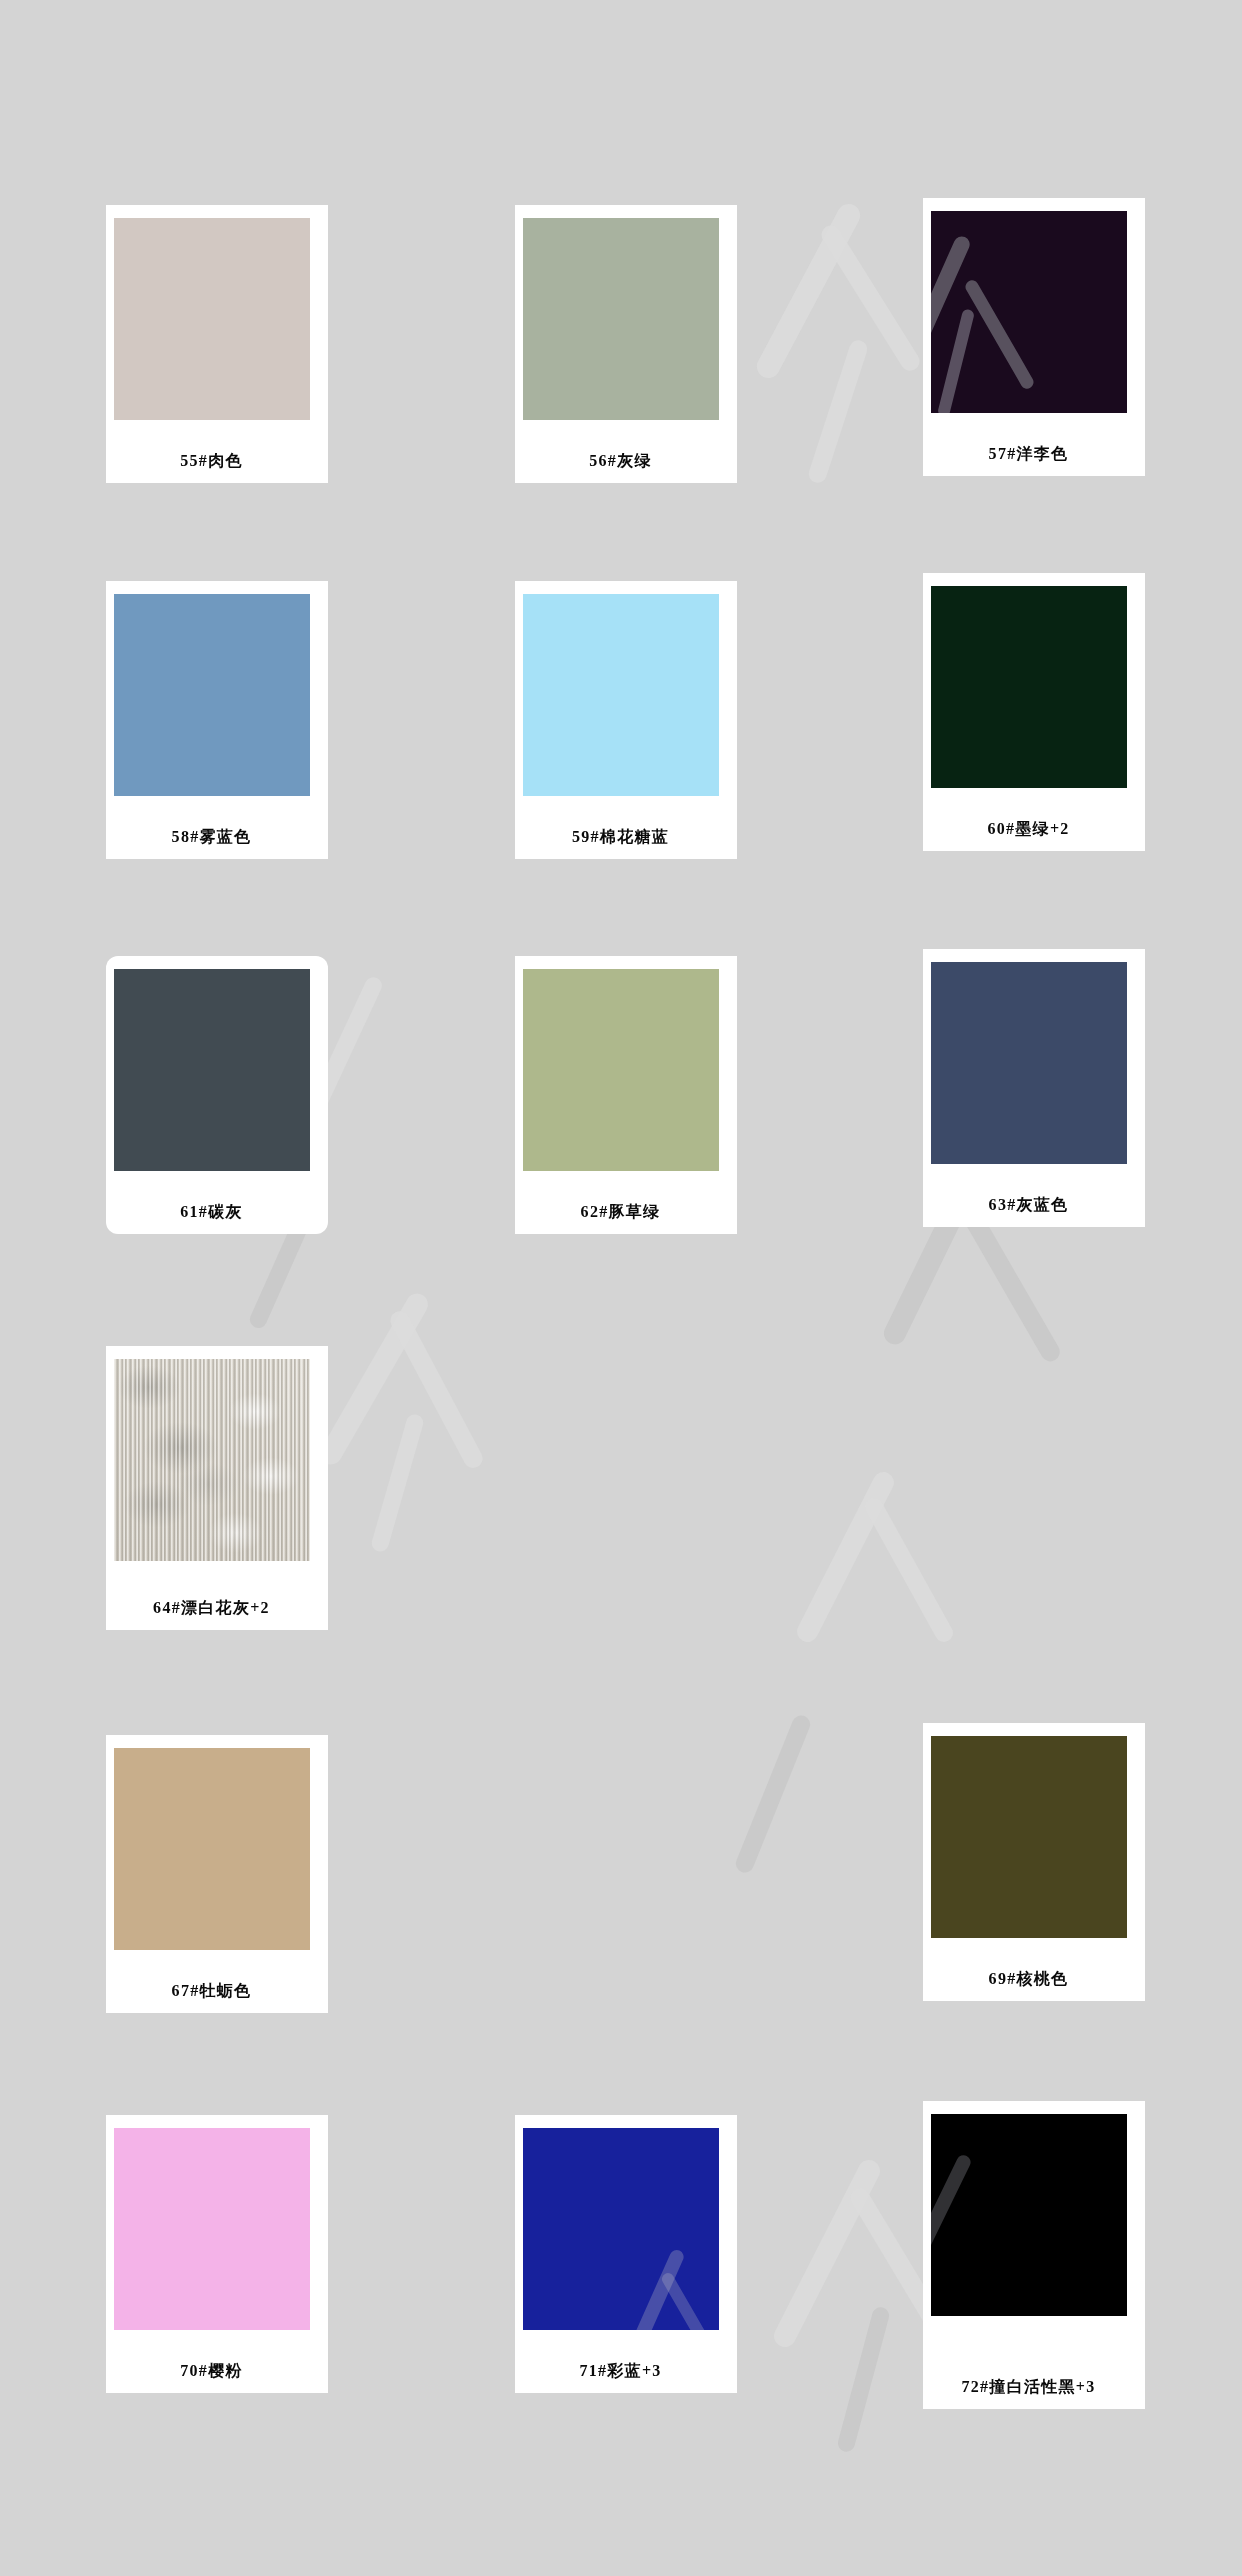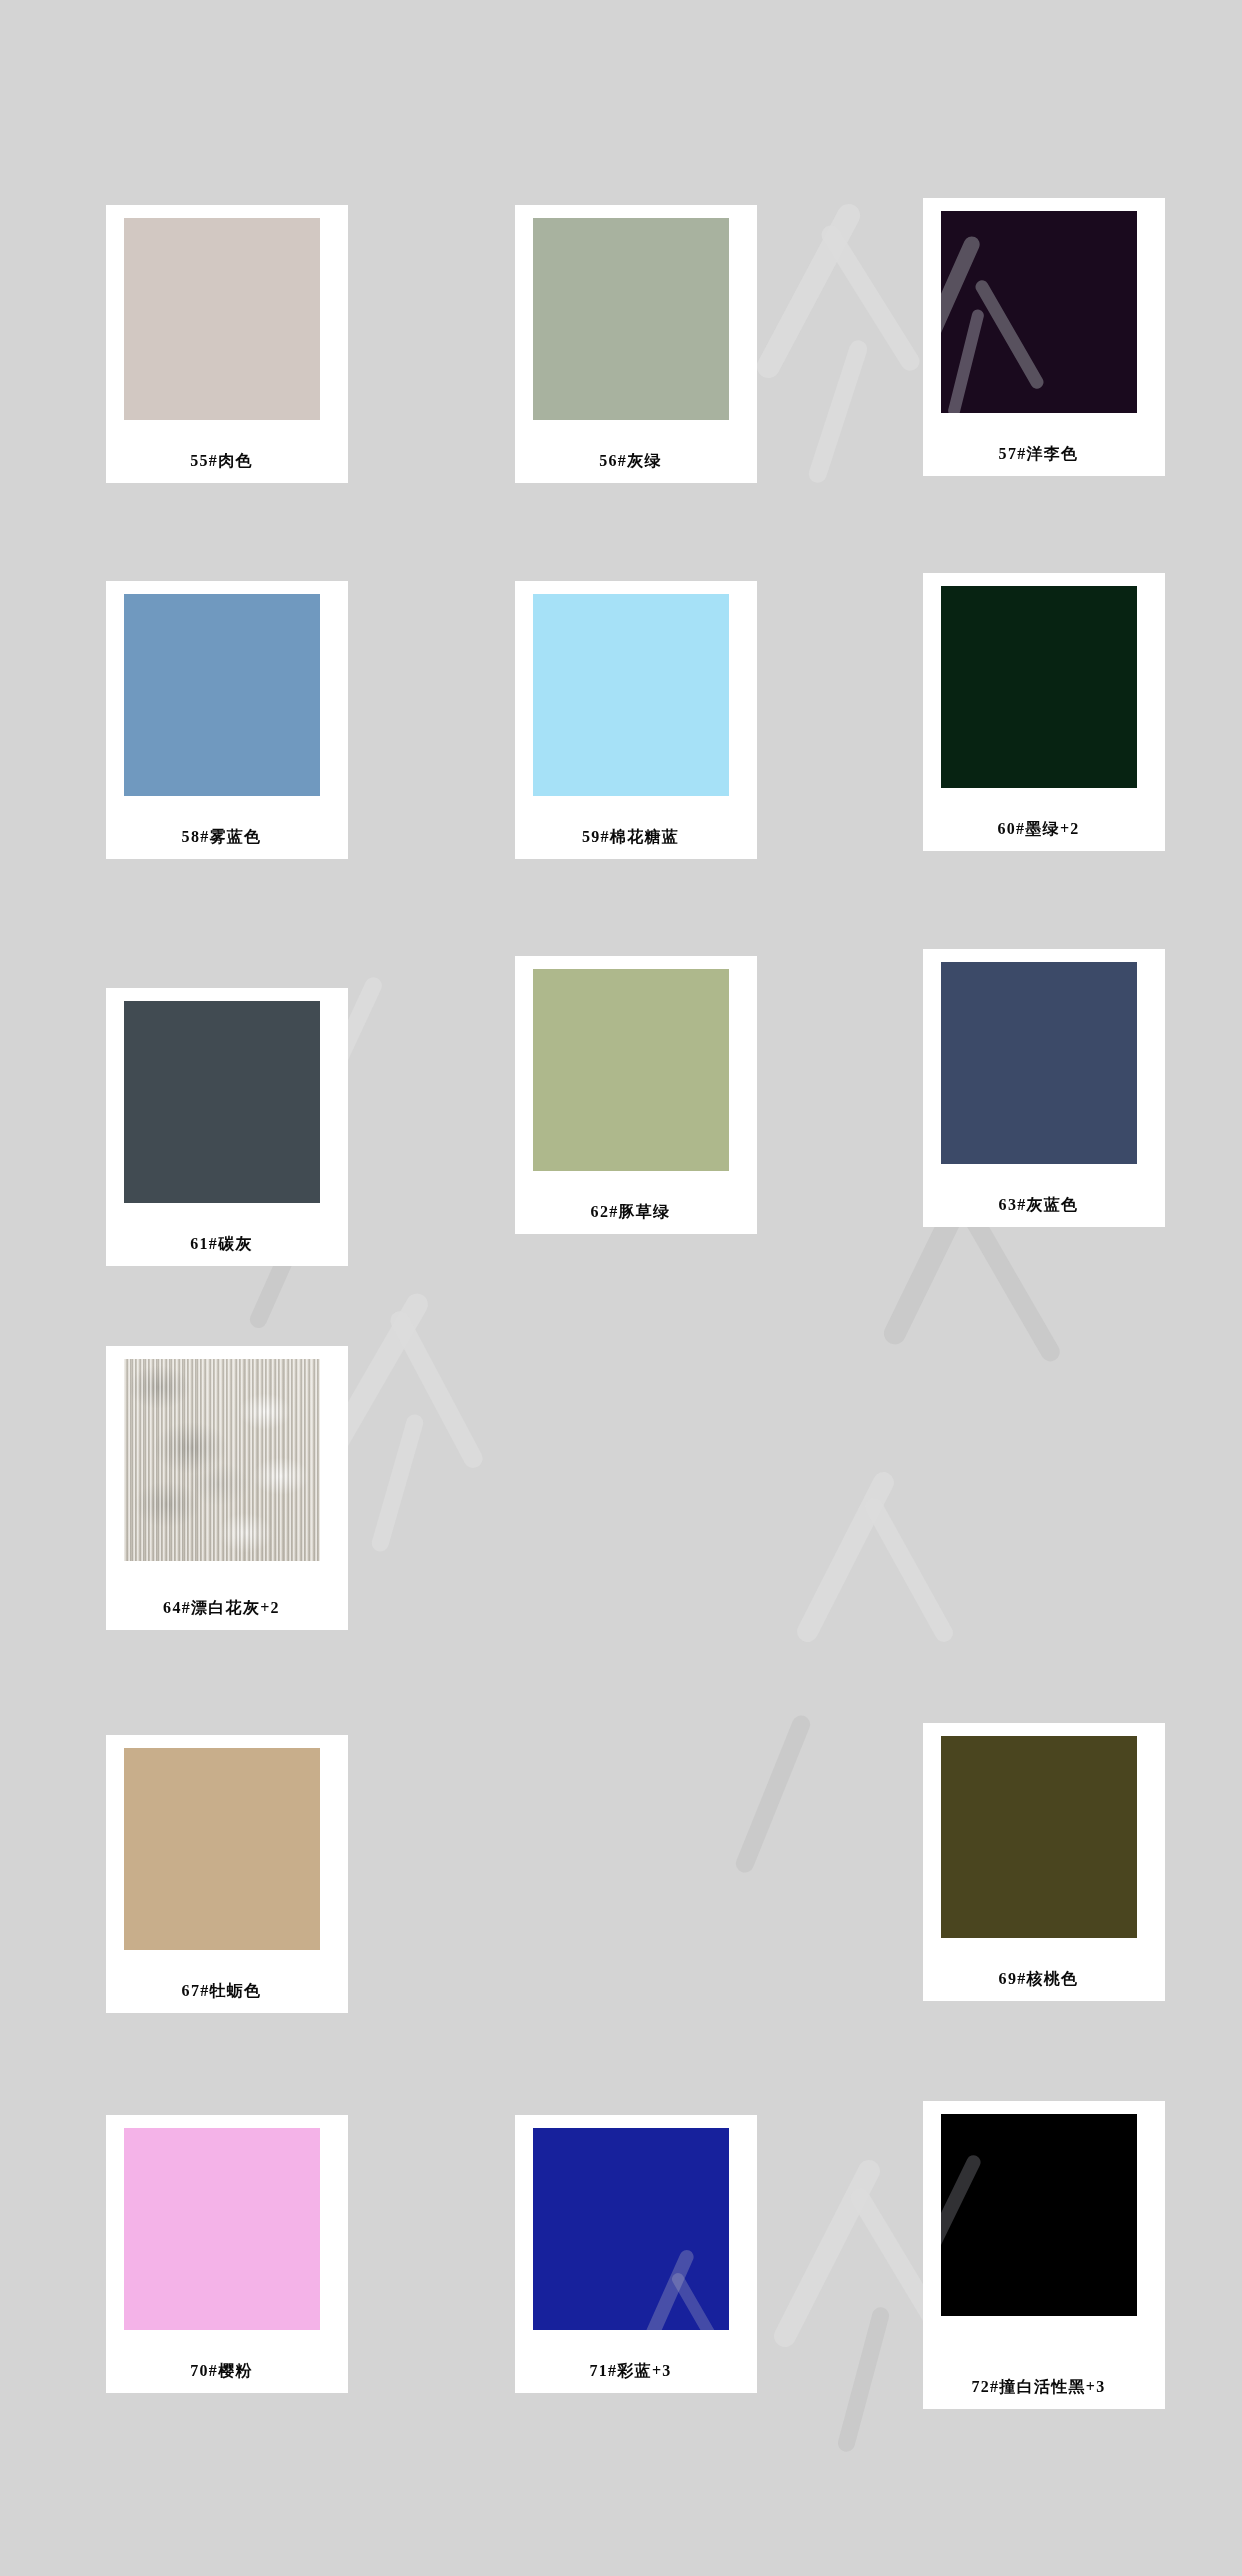--- a/index.html
+++ b/index.html
@@ -40,21 +40,21 @@
   .grid {
     position: relative;
     z-index: 2;
     width: 1243px;
     height: 2576px;
   }
 
   .card {
     position: absolute;
     background: #ffffff;
-    width: 242px;
+    width: 222px;
     display: flex;
     flex-direction: column;
     align-items: center;
     padding: 13px 24px 9px 13px;
   }
 
   .swatch {
     width: 196px;
     height: 202px;
     display: block;
@@ -175,21 +175,21 @@
     </div>
     <div class="card" style="left: 515px; top: 581px; background: rgb(255, 255, 255);">
       <div class="swatch" style="background-color:#a6e1f7"></div>
       <div class="label">59#棉花糖蓝</div>
     </div>
     <div class="card" style="left: 923px; top: 573px; background: rgb(255, 255, 255);">
       <div class="swatch" style="background-color:#072312"></div>
       <div class="label">60#墨绿+2</div>
     </div>
 
-    <div class="card" style="left: 106px; top: 988px; background: rgb(255, 255, 255);">
+    <div class="card" style="left: 106px; top: 956px; background: rgb(255, 255, 255); border-radius: 12px;">
       <div class="swatch" style="background-color:#414b52"></div>
       <div class="label">61#碳灰</div>
     </div>
     <div class="card" style="left: 515px; top: 956px; background: rgb(255, 255, 255);">
       <div class="swatch" style="background-color:#aeb88c"></div>
       <div class="label">62#豚草绿</div>
     </div>
     <div class="card" style="left: 923px; top: 949px; background: rgb(255, 255, 255);">
       <div class="swatch" style="background-color:#3c4a68"></div>
       <div class="label">63#灰蓝色</div>

